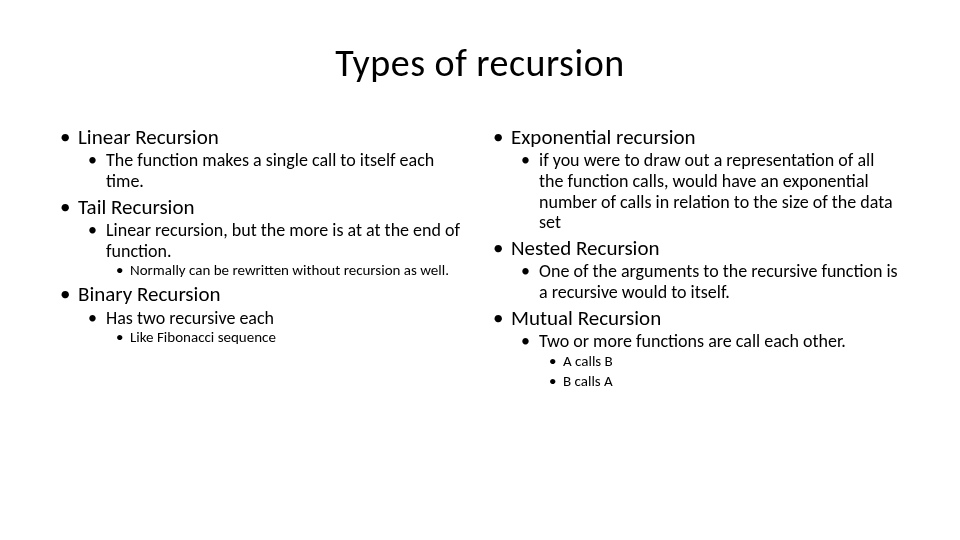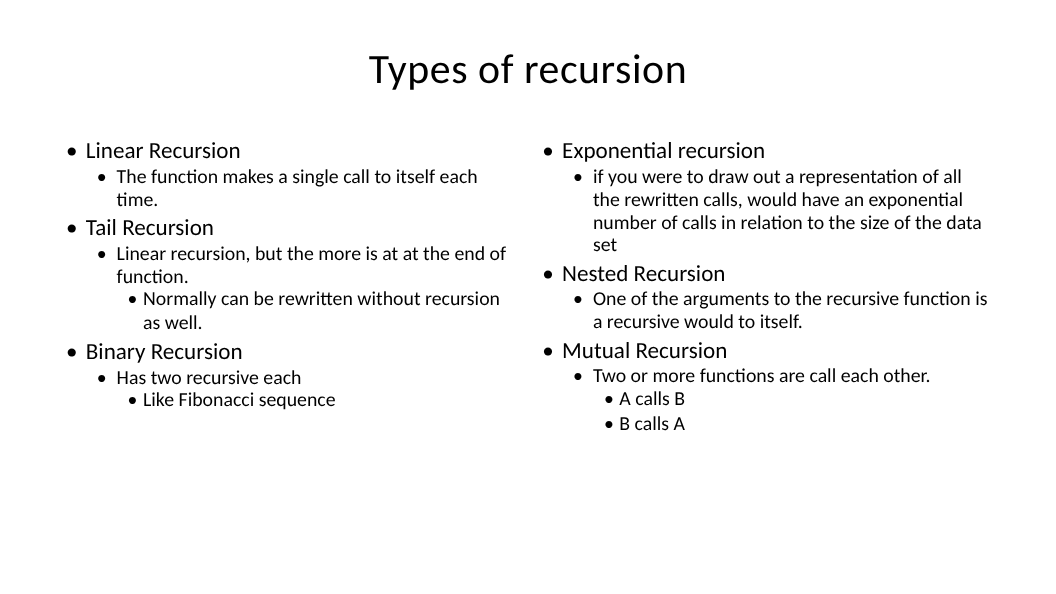--- a/index.html
+++ b/index.html
@@ -8,21 +8,21 @@
   .title { font-size: 38px; font-weight: 400; margin-bottom: 38px; letter-spacing: 0.5px; text-align: center; }
   .cols { display: flex; gap: 26px; }
   .col { flex: 1; }
   ul { list-style: none; }
   li { position: relative; padding-left: 18px; }
   li::before { content: "•"; position: absolute; left: 0; top: 0; }
   .lvl1 > li { font-size: 21px; line-height: 1.25; margin-bottom: 2px; }
   .lvl2 { margin-left: 10px; }
   .lvl2 > li { font-size: 18px; line-height: 1.15; margin-bottom: 2px; }
   .lvl3 { margin-left: 10px; }
-  .lvl3 > li { font-size: 18px; line-height: 1.2; margin-bottom: 2px; padding-left: 14px; }
+  .lvl3 > li { font-size: 15px; line-height: 1.2; margin-bottom: 2px; padding-left: 14px; }
 </style>
 </head>
 <body>
 
 <div class="slide">
   <h1 class="title">Types of recursion</h1>
   <div class="cols">
 
     <div class="col">
       <ul class="lvl1">
@@ -62,21 +62,21 @@
         </li>
       </ul>
     </div>
 
     <div class="col">
       <ul class="lvl1">
         <li>
           <span>Exponential recursion</span>
           <ul class="lvl2">
             <li>
-              <span>if you were to draw out a representation of all the rewritten calls, would have an exponential number of calls in relation to the size of the data set</span>
+              <span>if you were to draw out a representation of all the function calls, would have an exponential number of calls in relation to the size of the data set</span>
             </li>
           </ul>
         </li>
         <li>
           <span>Nested Recursion</span>
           <ul class="lvl2">
             <li>
               <span>One of the arguments to the recursive function is a recursive would to itself.</span>
             </li>
           </ul>

